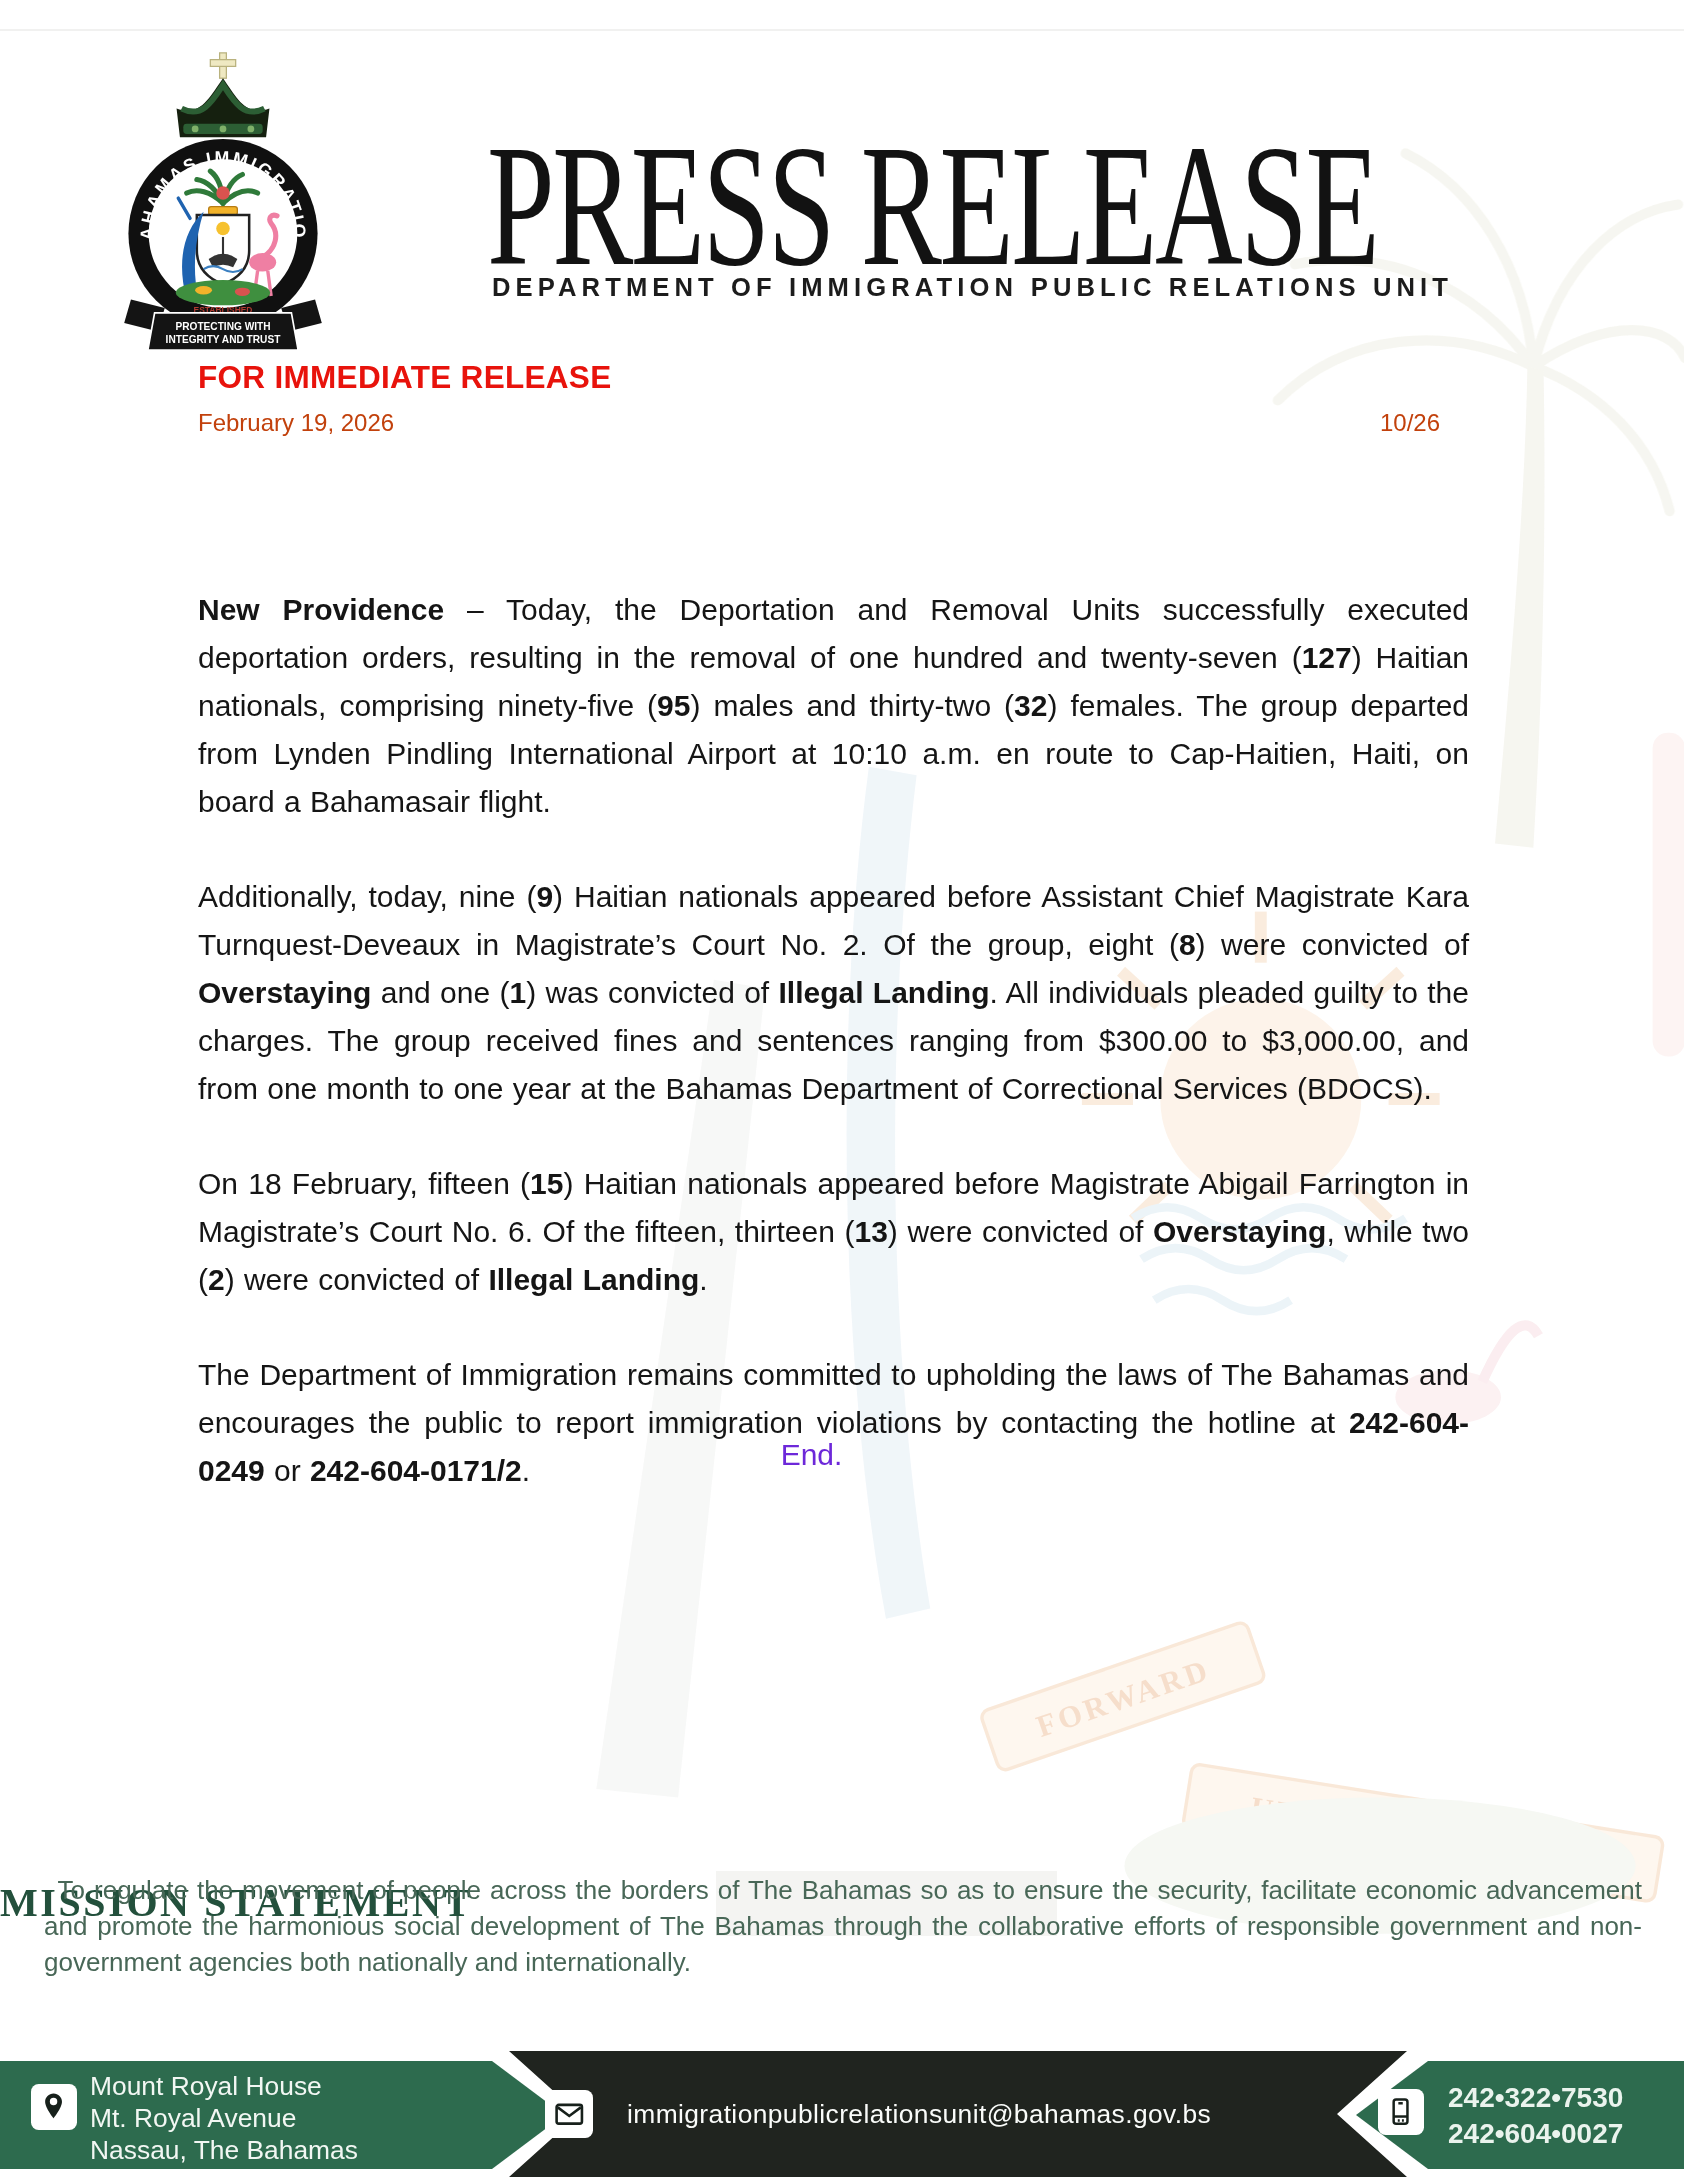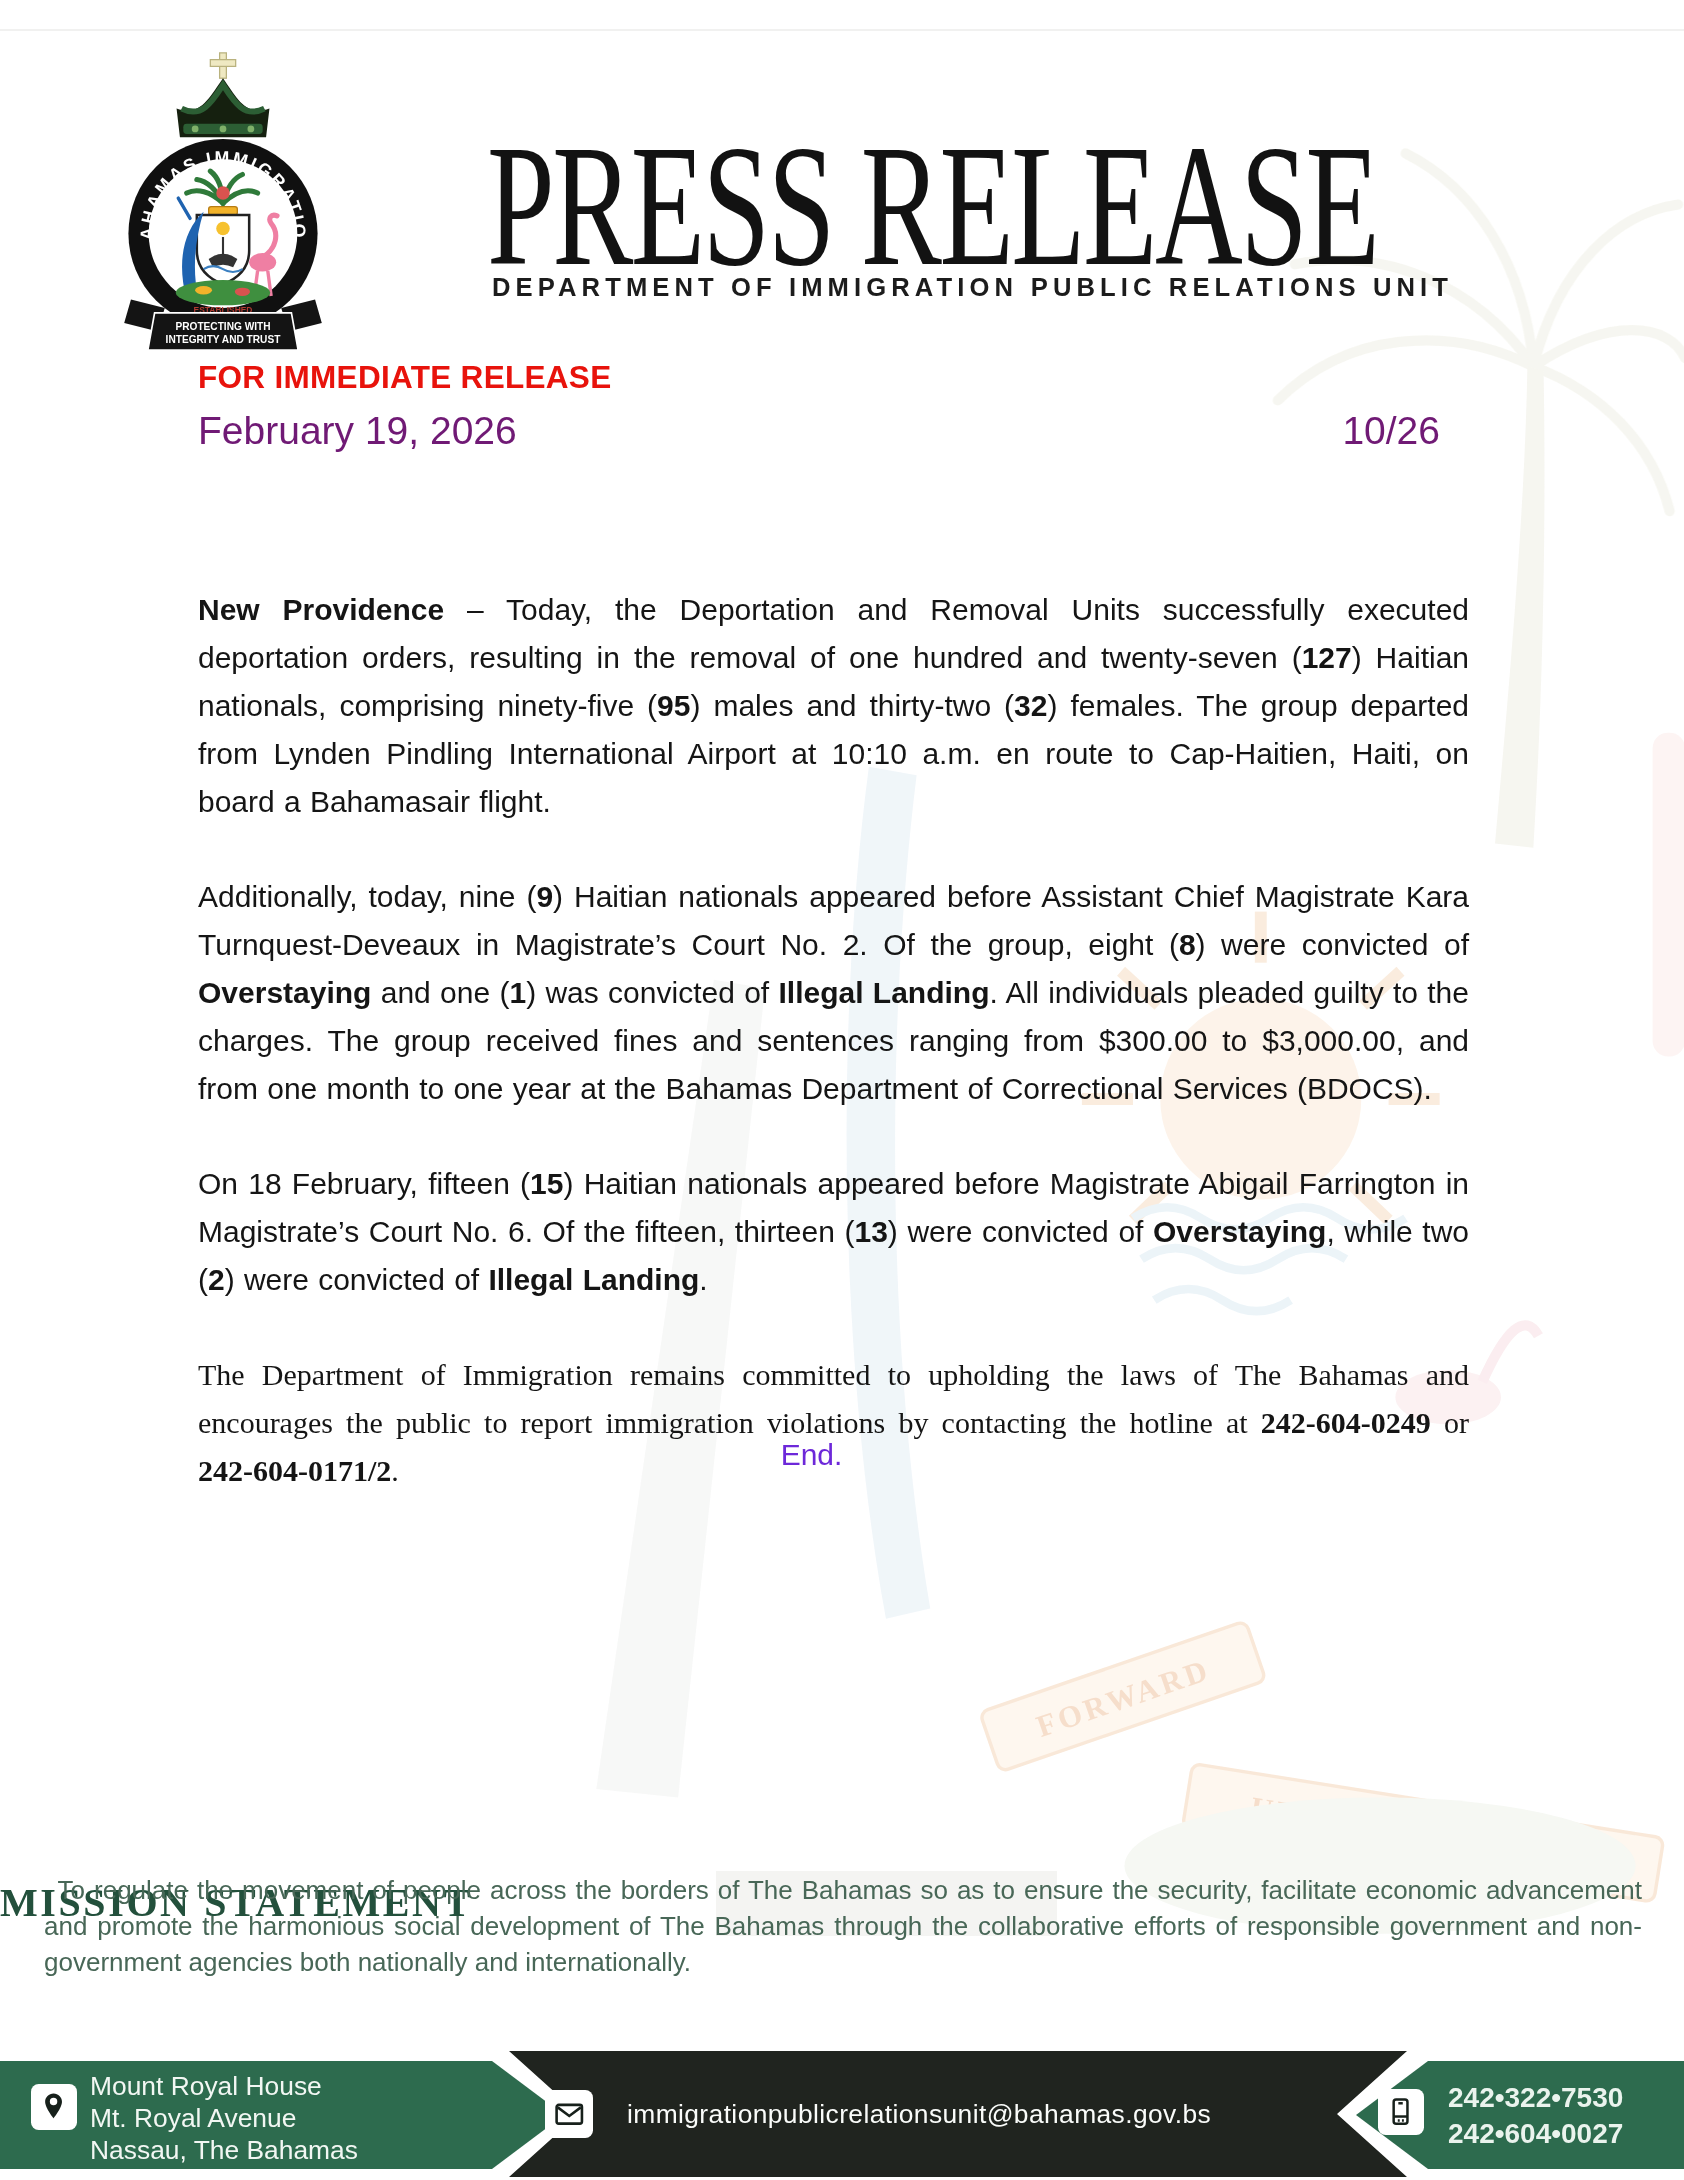--- a/index.html
+++ b/index.html
@@ -27,30 +27,30 @@
     font-weight:400;
   }
   .dept-row{
     left:492px;top:273px;width:961px;
     display:flex;justify-content:space-between;
     font-size:25.6px;font-weight:700;letter-spacing:5.1px;color:#1c1c1c;
     white-space:nowrap;
   }
   
   .release-label{left:198px;top:359px;font-size:31.5px;font-weight:700;color:#e8130c;letter-spacing:0.3px;}
-  .date-row{left:198px;top:409px;width:1242px;display:flex;justify-content:space-between;font-size:39px;color:#701a75;}
+  .date-row{left:198px;top:409px;width:1242px;display:flex;justify-content:space-between;font-size:24px;color:#c2410c;}
   .headline{left:198px;top:474px;width:1271px;text-align:center;font-size:31.5px;font-weight:700;letter-spacing:0.2px;color:#111;}
   
   .body-col{left:198px;top:586px;width:1271px;}
   .body-col p{
     margin:0 0 47px 0;
     font-size:30px;line-height:48px;
     text-align:justify;color:#151515;word-spacing:0.9px;
   }
-  .body-col p:nth-child(4){margin-top:33px;font-family:Liberation Serif, serif;}
+  .body-col p:nth-child(4){margin-top:33px;}
   .body-col b{font-weight:700;}
   .end-label{left:198px;top:1438px;width:1227px;text-align:center;font-size:30px;color:#6d28d9;}
   
   .mission-bg{left:716px;top:1871px;width:341px;height:65px;background:#f4f4f2;}
   .mission-title{
     left:0;top:1879px;width:1685px;
     font-family:"Liberation Serif", serif;font-weight:700;
     font-size:40px;letter-spacing:2.6px;color:#23503c;
   }
   .mission-text{

